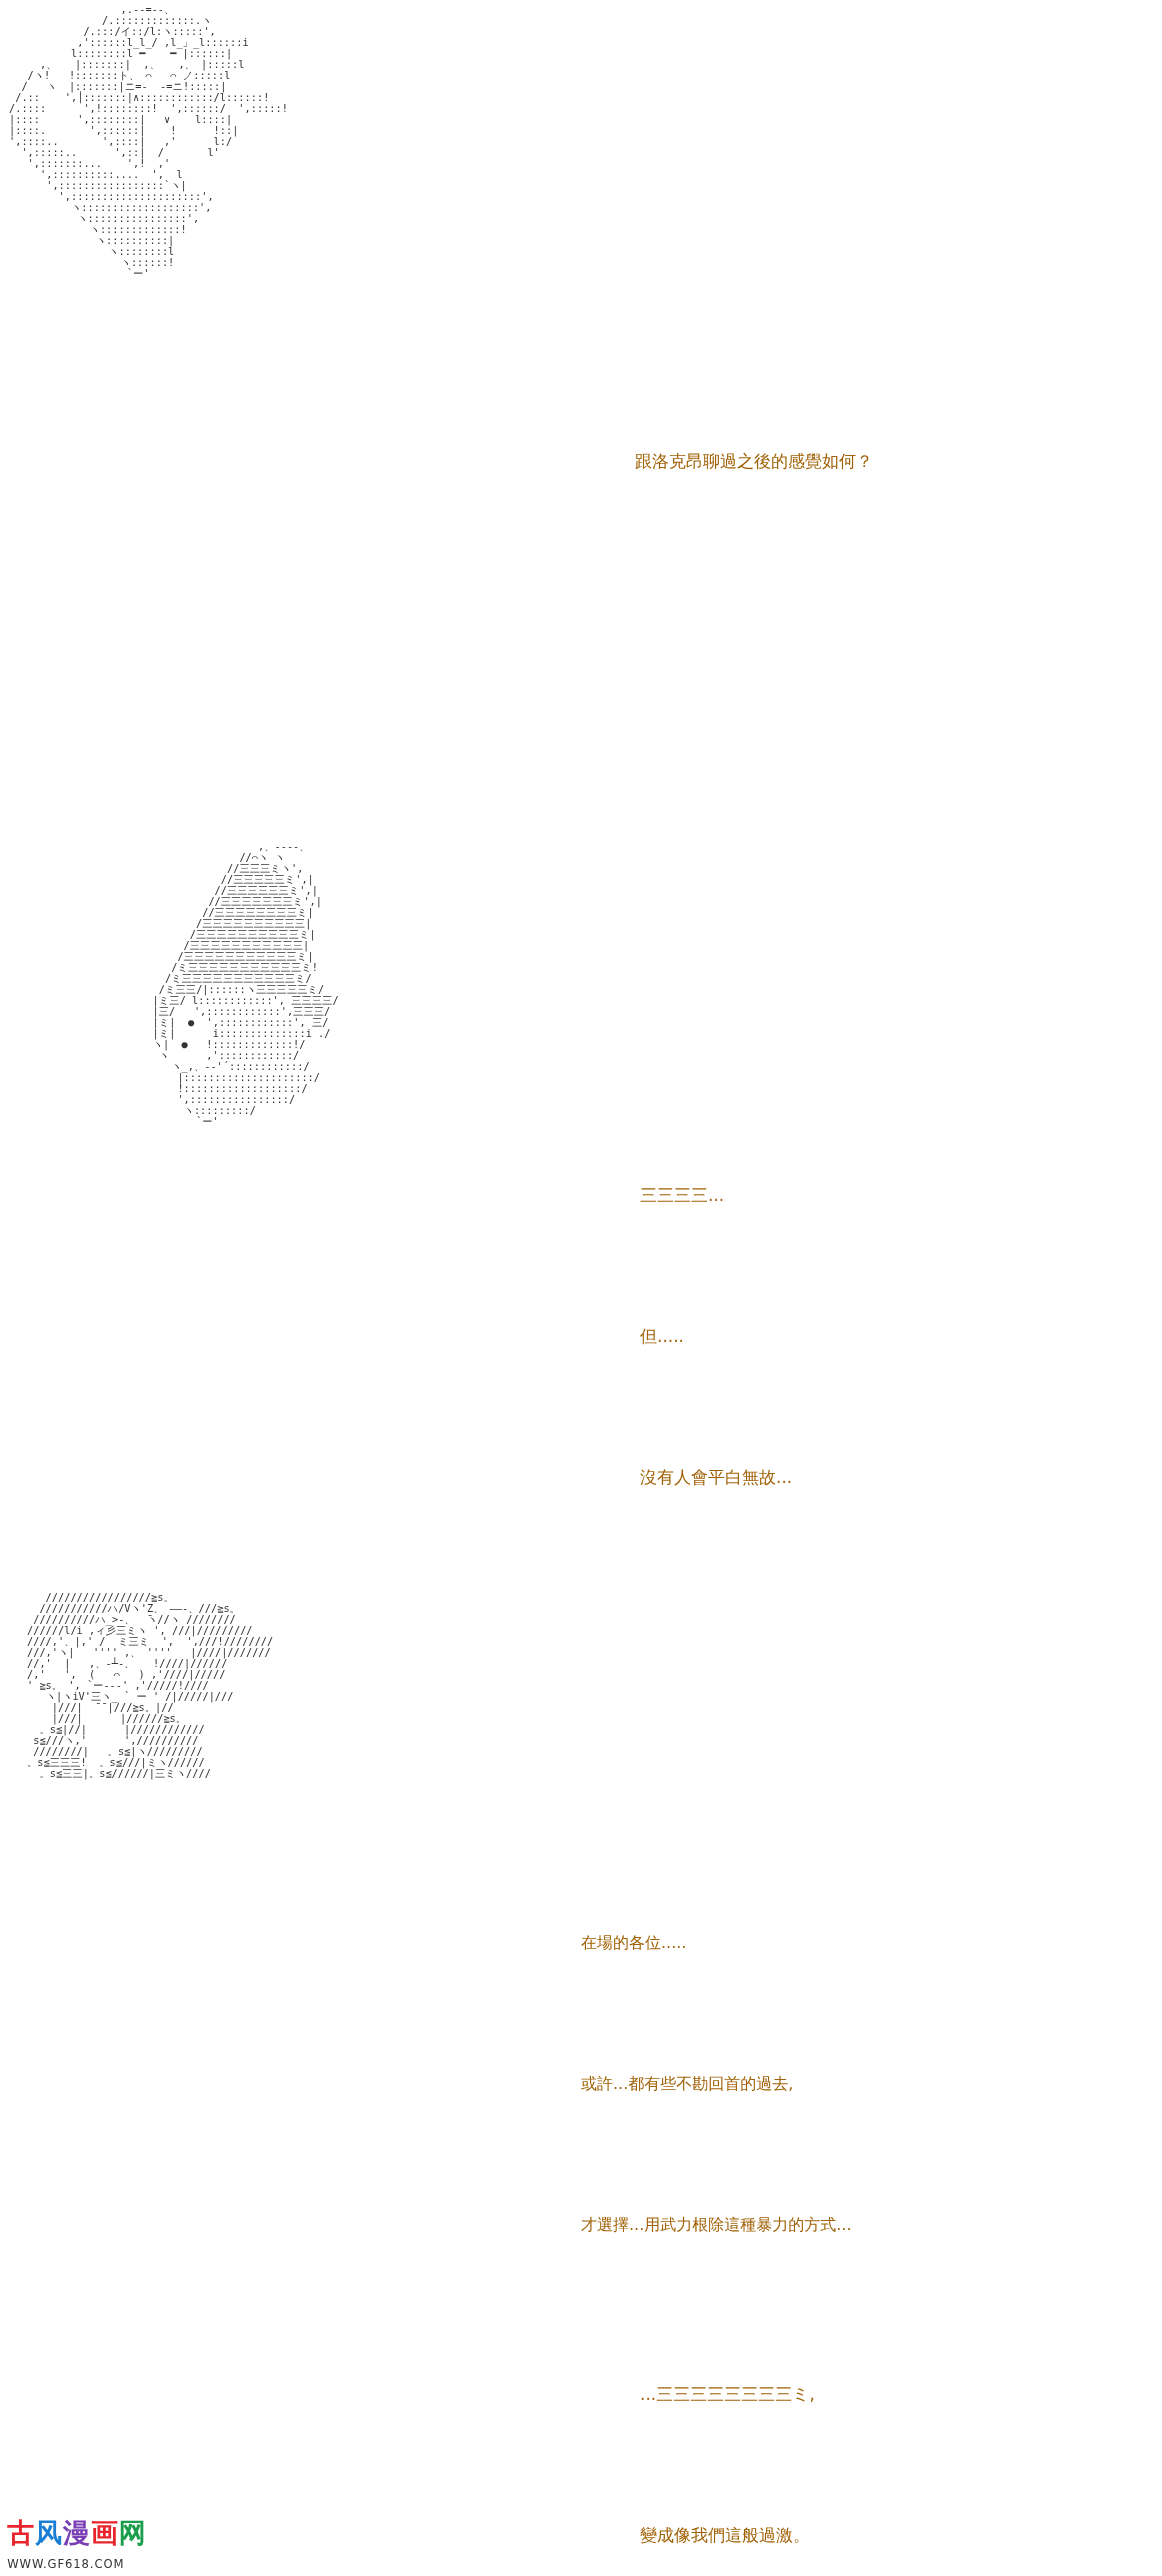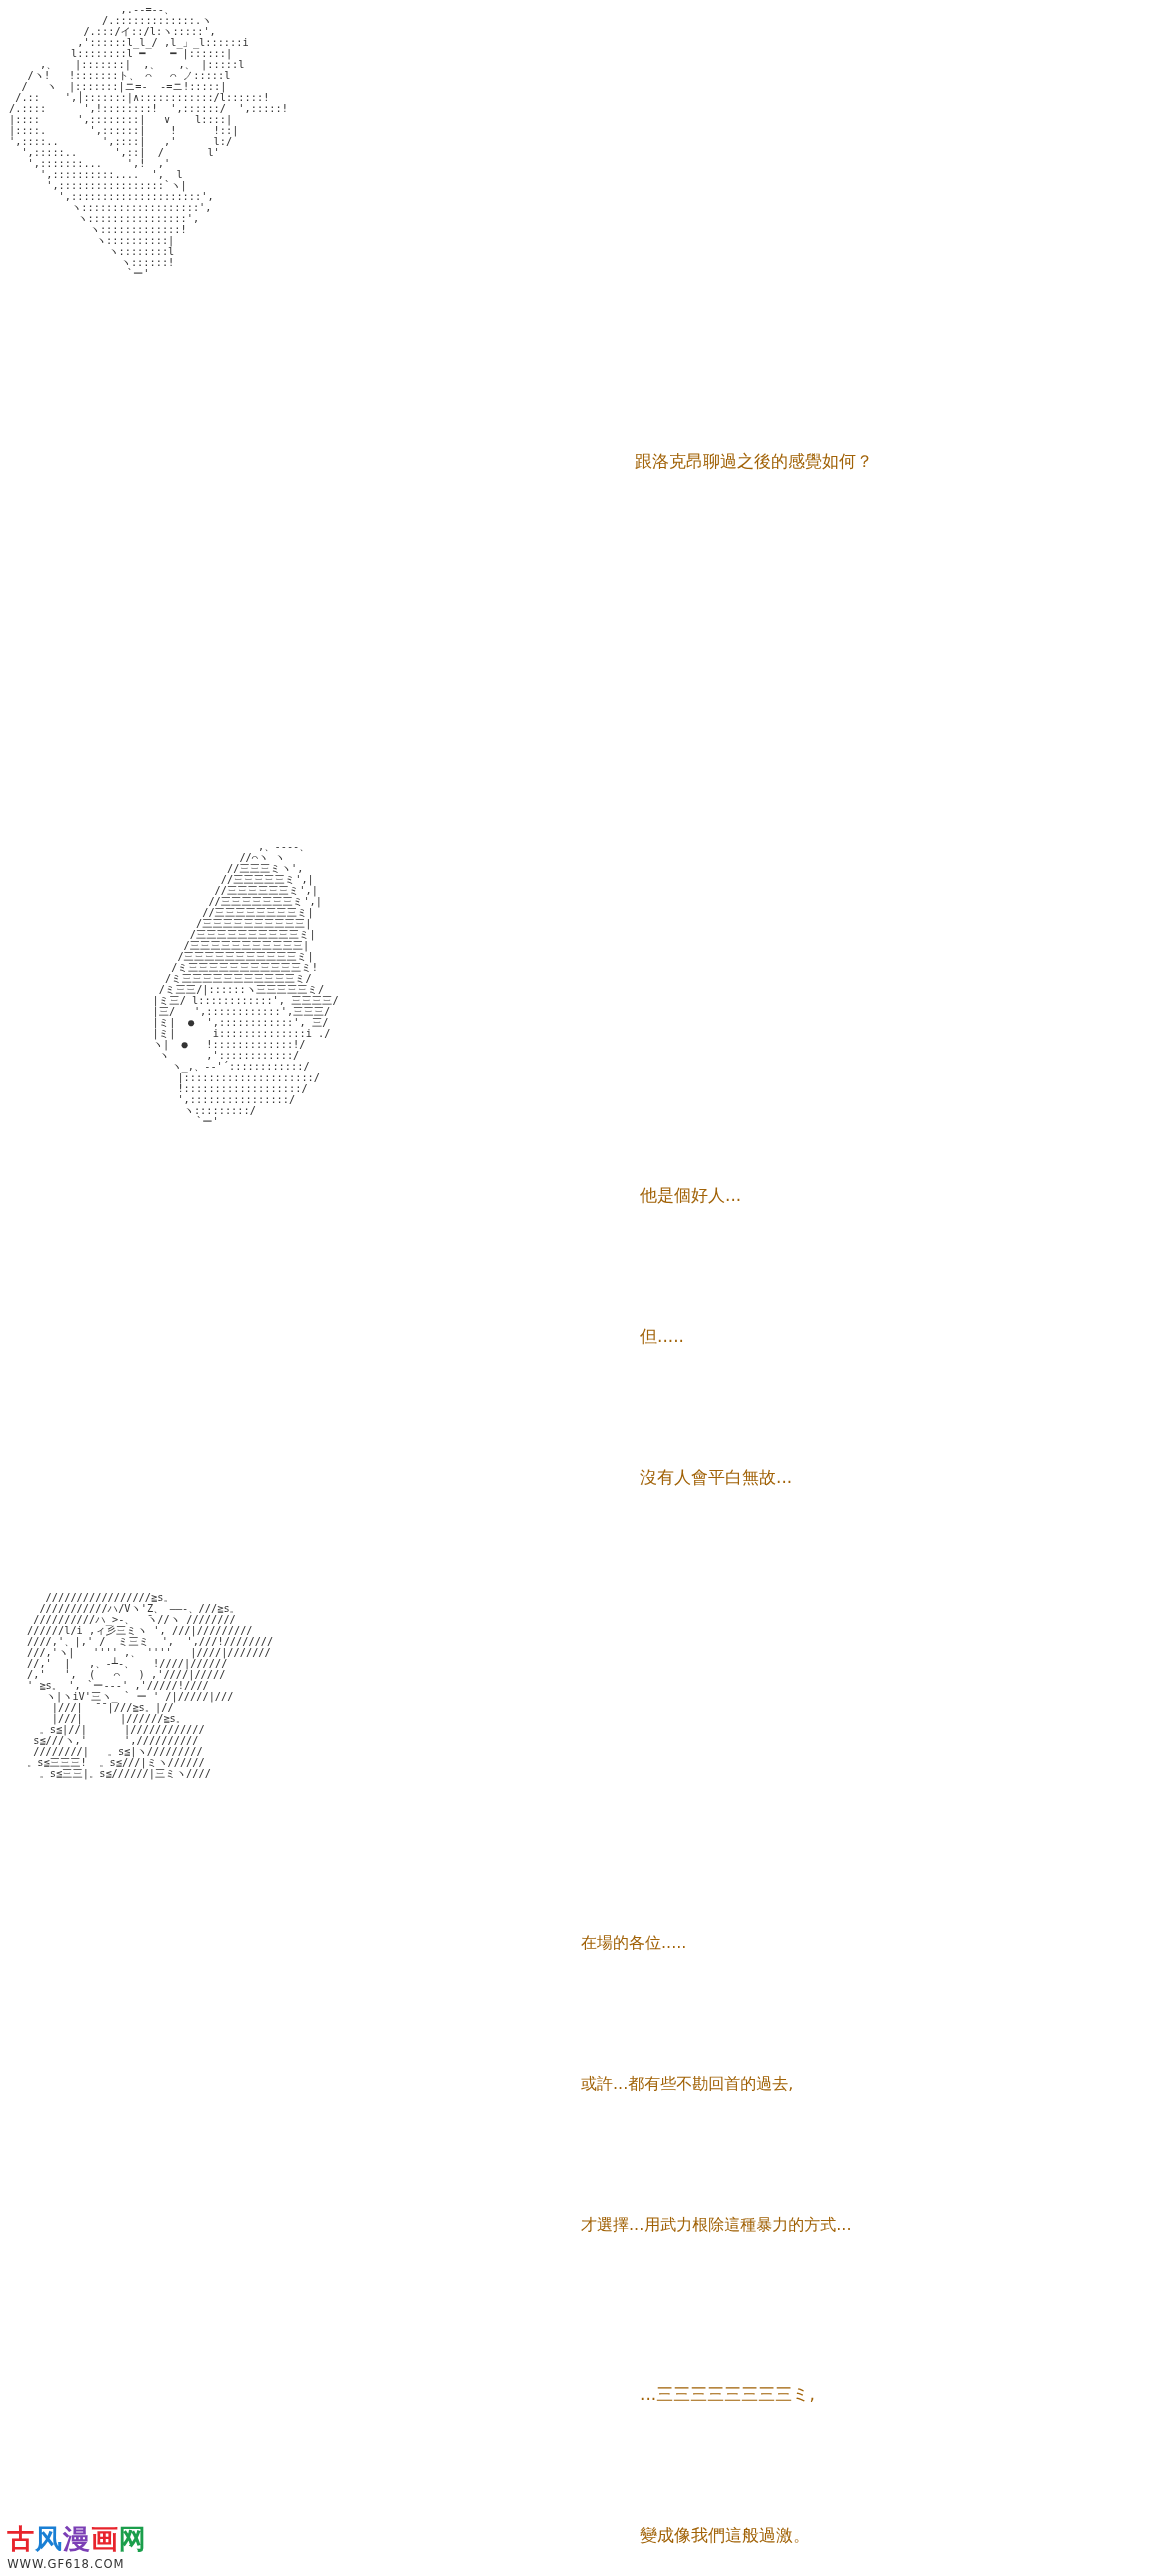--- a/index.html
+++ b/index.html
@@ -115,21 +115,21 @@
   }
   #wm-title .c1 { color: #e8242c; }
   #wm-title .c2 { color: #1a7fd4; }
   #wm-title .c3 { color: #7b3fb5; }
   #wm-title .c4 { color: #1a9e4b; }
   #wm-url {
     font-family: "DejaVu Sans", sans-serif;
     font-size: 11.6px;
     color: #333333;
     letter-spacing: 0.9px;
-    margin-top: 3px;
+    margin-top: 9px;
   }
 </style>
 </head>
 <body>
 
 <div class="page">
 
   <div class="panel" id="panel1">
     <pre class="aa" id="aa1">                  ,.-‐=‐-、
                /.:::::::::::::.ヽ
@@ -182,21 +182,21 @@
    |ミ|      i::::::::::::::i ./
    ヽ|  ●   !:::::::::::::!/
     ヽ      ,'::::::::::::/
       ヽ_,、-‐'´::::::::::::/
        |:::::::::::::::::::::/
        !:::::::::::::::::::/
        ',::::::::::::::::/
         ヽ:::::::::/
           `ー'</pre>
     <div class="lines" id="txt2">
-      <span class="ln">他是個好人...</span>
+      <span class="ln">三三三三...</span>
       <span class="ln">但.....</span>
       <span class="ln">沒有人會平白無故...</span>
     </div>
   </div>
 
   <div class="panel" id="panel3">
     <pre class="aa" id="aa3">   /////////////////≧s。
   ///////////ハ/Vヽ'Z、 ――-、///≧s。
  //////////ハ_&gt;-、  ̄ヽ//ヽ ////////
 //////l/i ,ィ彡三ミヽ ', ///|/////////

